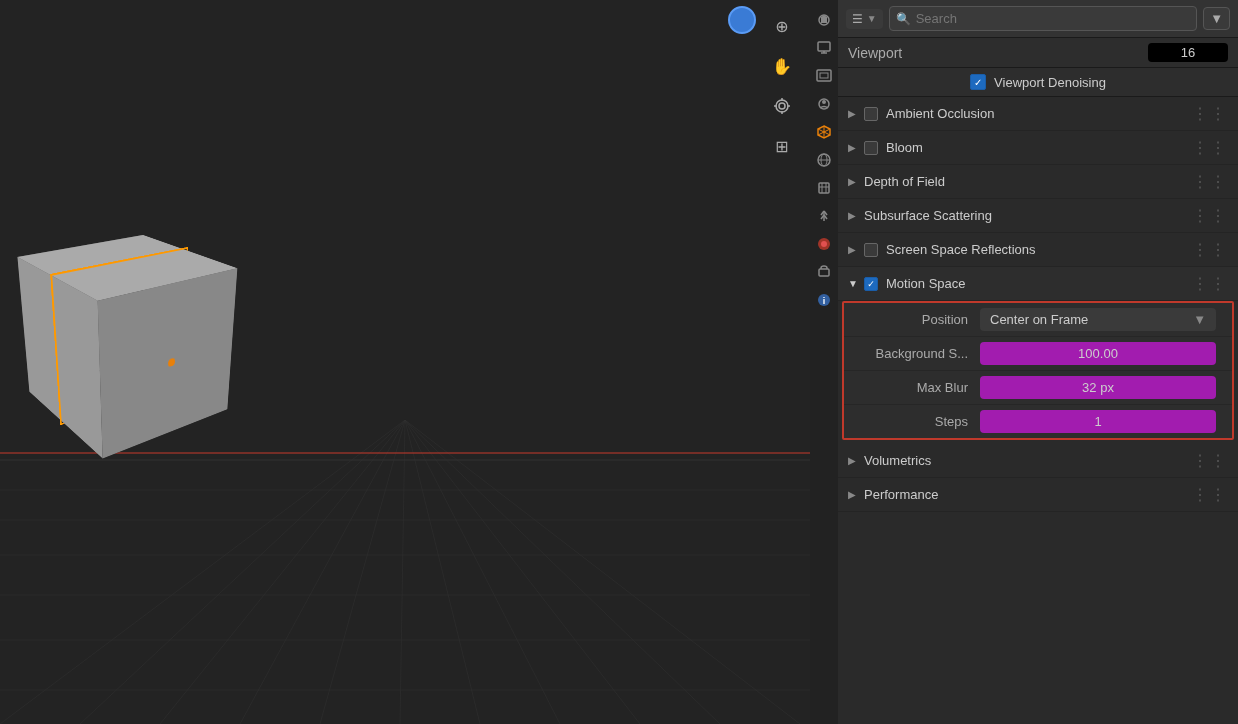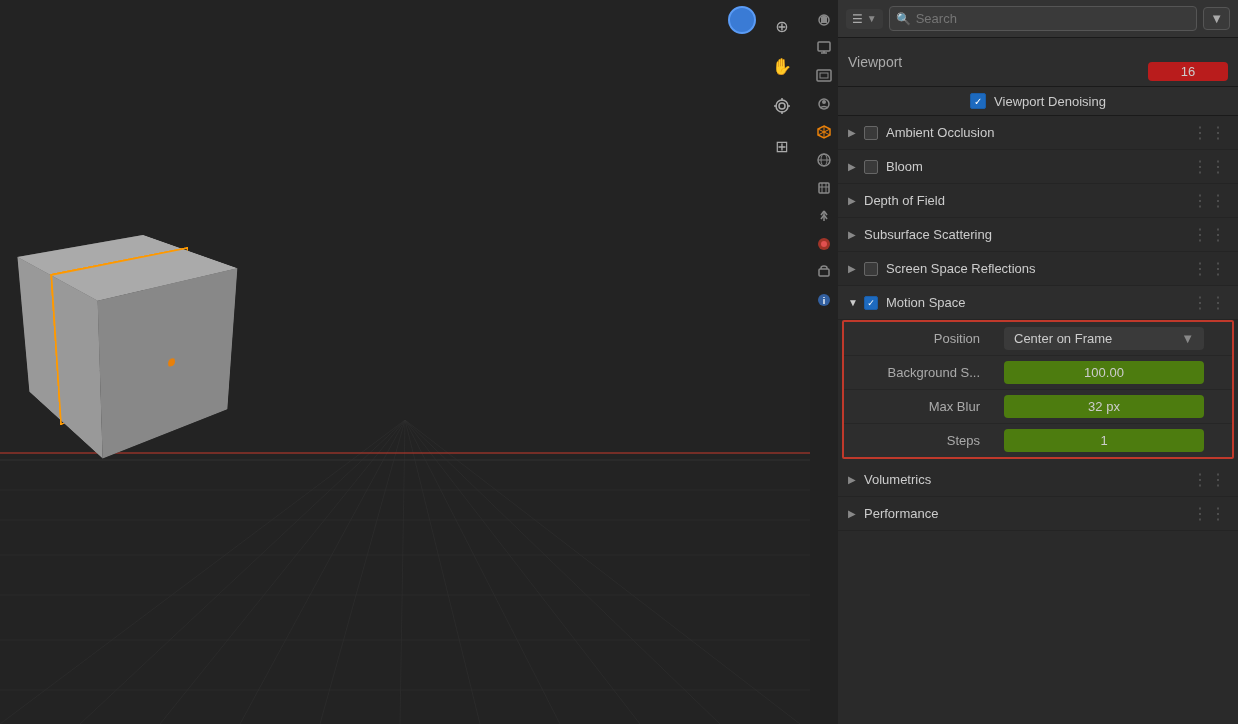--- a/index.html
+++ b/index.html
@@ -162,28 +162,27 @@
       padding: 5px 10px;
       background: #2d2d2d;
       border-bottom: 1px solid #1a1a1a;
     }
     .viewport-label {
       color: #aaa;
       font-size: 14px;
       flex: 1;
     }
     .viewport-value {
-      background: #b91c1c;
+      background: #000000;
       color: #ccc;
       border-radius: 4px;
       padding: 2px 12px;
       font-size: 13px;
       min-width: 80px;
       text-align: center;
-      margin-top: 19px;
     }
 
     
     .denoising-row {
       display: flex;
       align-items: center;
       justify-content: center;
       padding: 6px 10px;
       background: #2d2d2d;
       border-bottom: 1px solid #1a1a1a;
@@ -274,37 +273,36 @@
     .expanded-content {
       border: 2px solid #c0392b;
       border-radius: 2px;
       background: #2d2d2d;
       margin: 0 4px 4px 4px;
     }
 
     .prop-row {
       display: flex;
       align-items: center;
-      padding: 5px 28px;
+      padding: 5px 16px;
       border-bottom: 1px solid #262626;
-      gap: 12px;
     }
     .prop-row:last-child { border-bottom: none; }
 
     .prop-label {
       color: #aaa;
       font-size: 13px;
       min-width: 120px;
       text-align: right;
       padding-right: 12px;
     }
 
     .prop-value {
       flex: 1;
-      background: #4d7c0f;
+      background: #a21caf;
       color: #ccc;
       border-radius: 4px;
       padding: 4px 10px;
       font-size: 13px;
       text-align: center;
     }
 
     .prop-value.blue-fill {
       background: linear-gradient(to right, #1d6abf 50%, #3a3a3a 50%);
       color: #fff;

